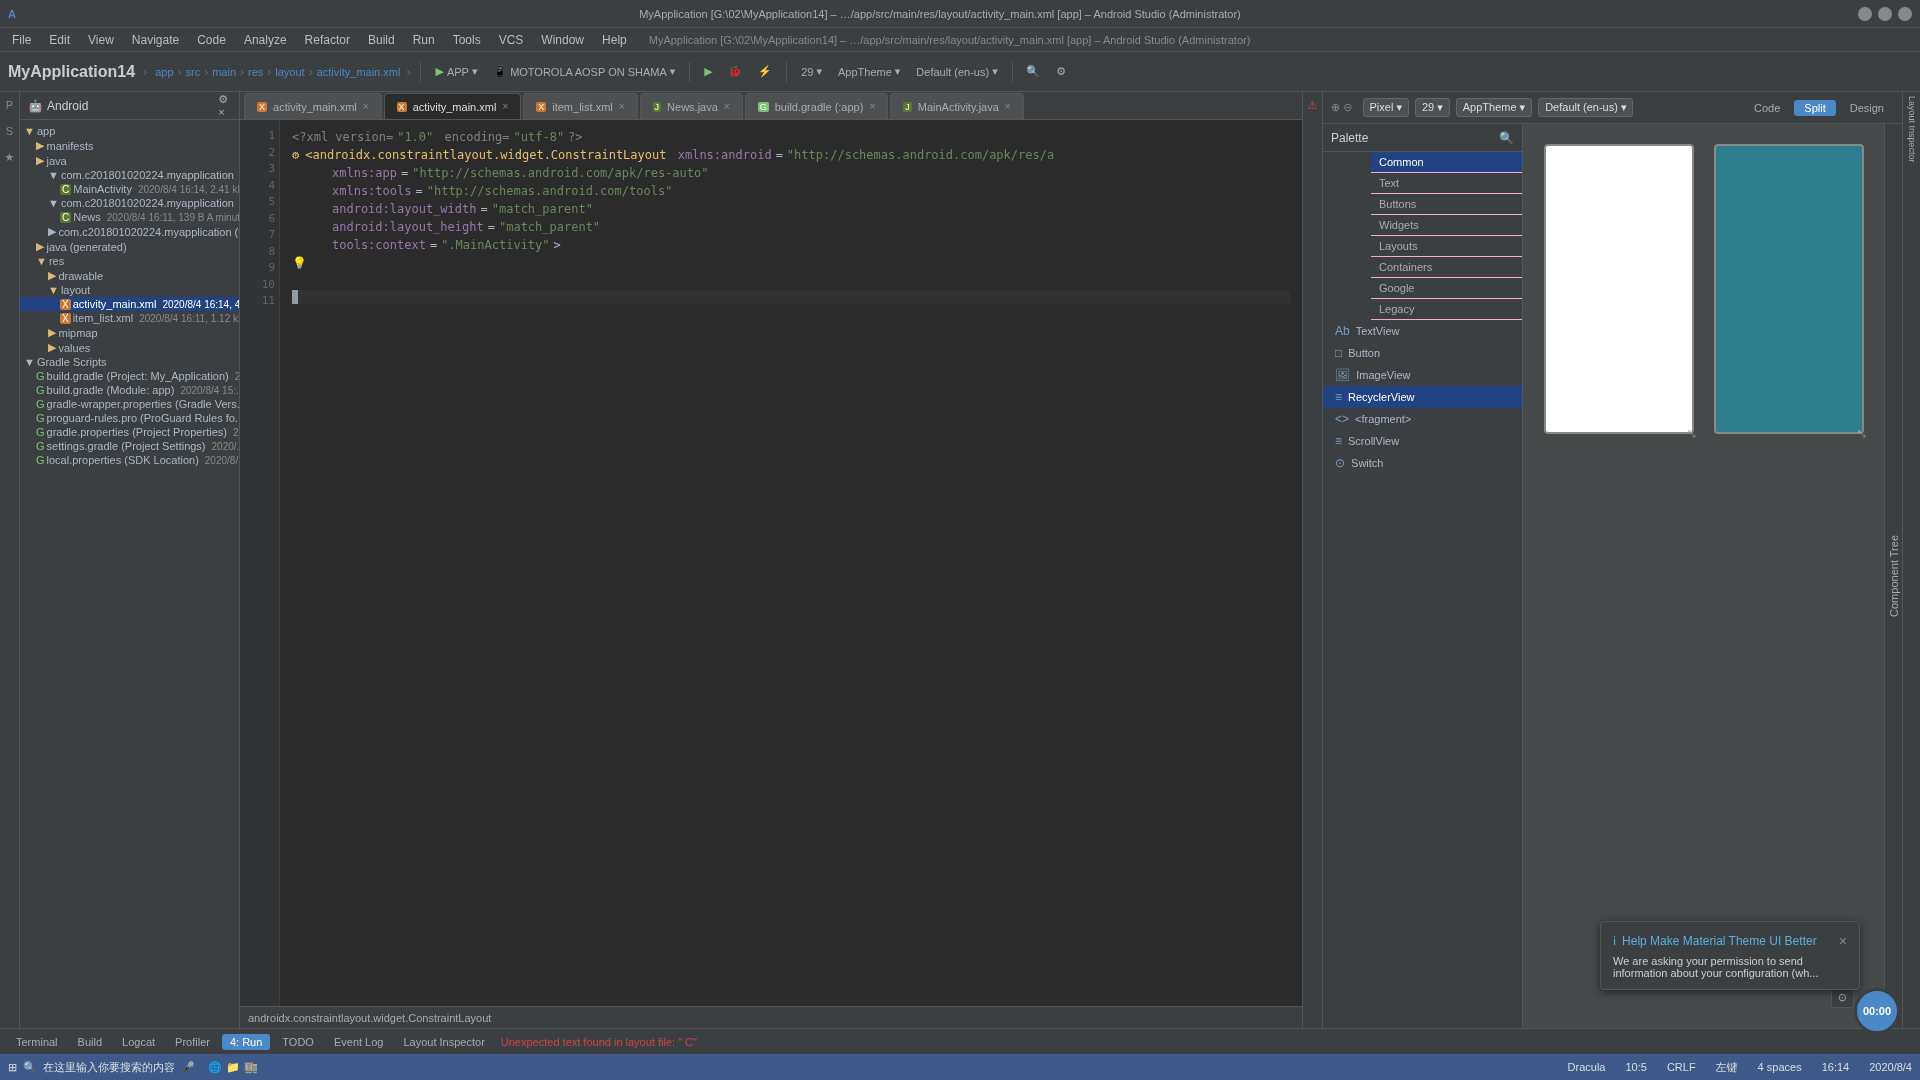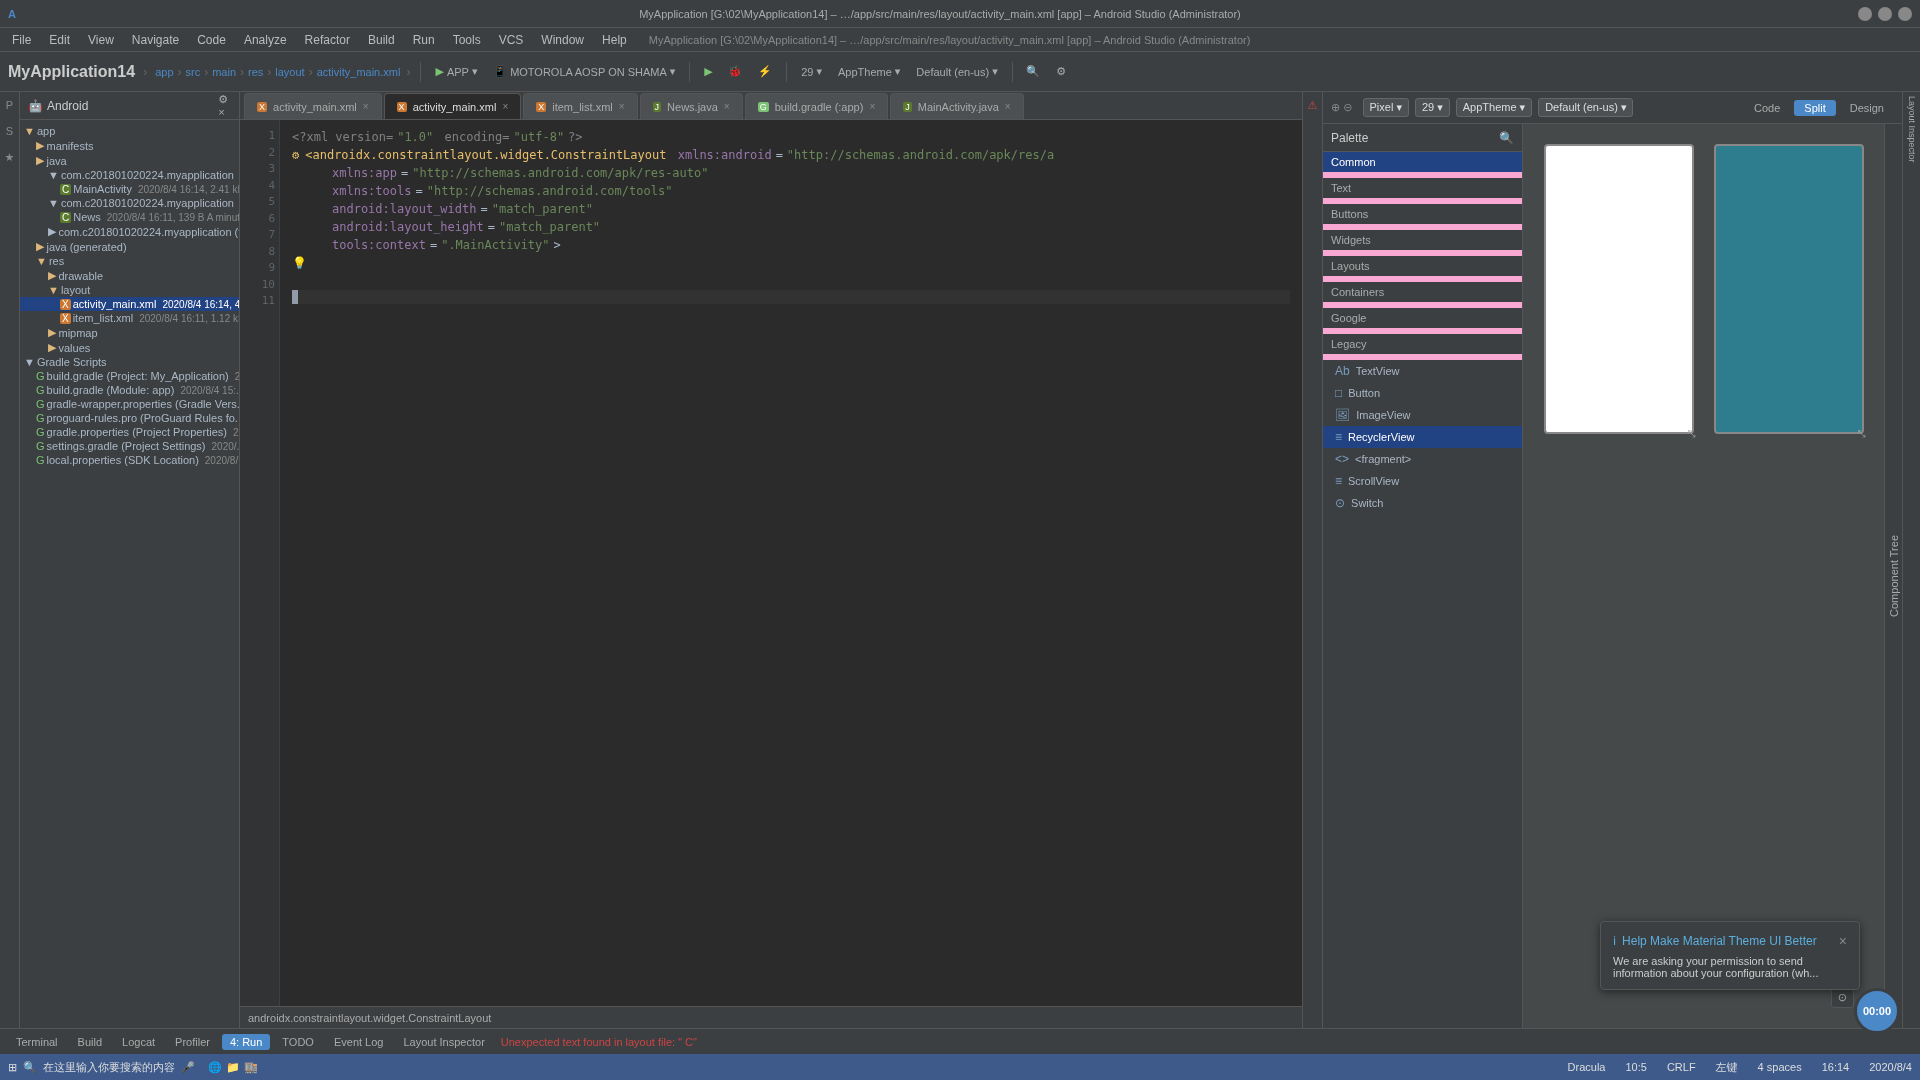--- a/index.html
+++ b/index.html
@@ -294,21 +294,22 @@
     }
     #palette-categories {
       display: flex;
       flex-direction: column;
     }
     .palette-category {
       padding: 4px 8px;
       font-size: 11px;
       color: #aaa;
       cursor: pointer;
-      border-bottom: 6px solid #f9a8d4;
+      border-bottom: 1px solid #f9a8d4;
+      margin-left: 48px;
     }
     .palette-category.selected { background: #214283; color: #fff; }
     #palette-items {
       flex: 1;
       overflow-y: auto;
     }
     .palette-item {
       display: flex;
       align-items: center;
       padding: 4px 12px;

